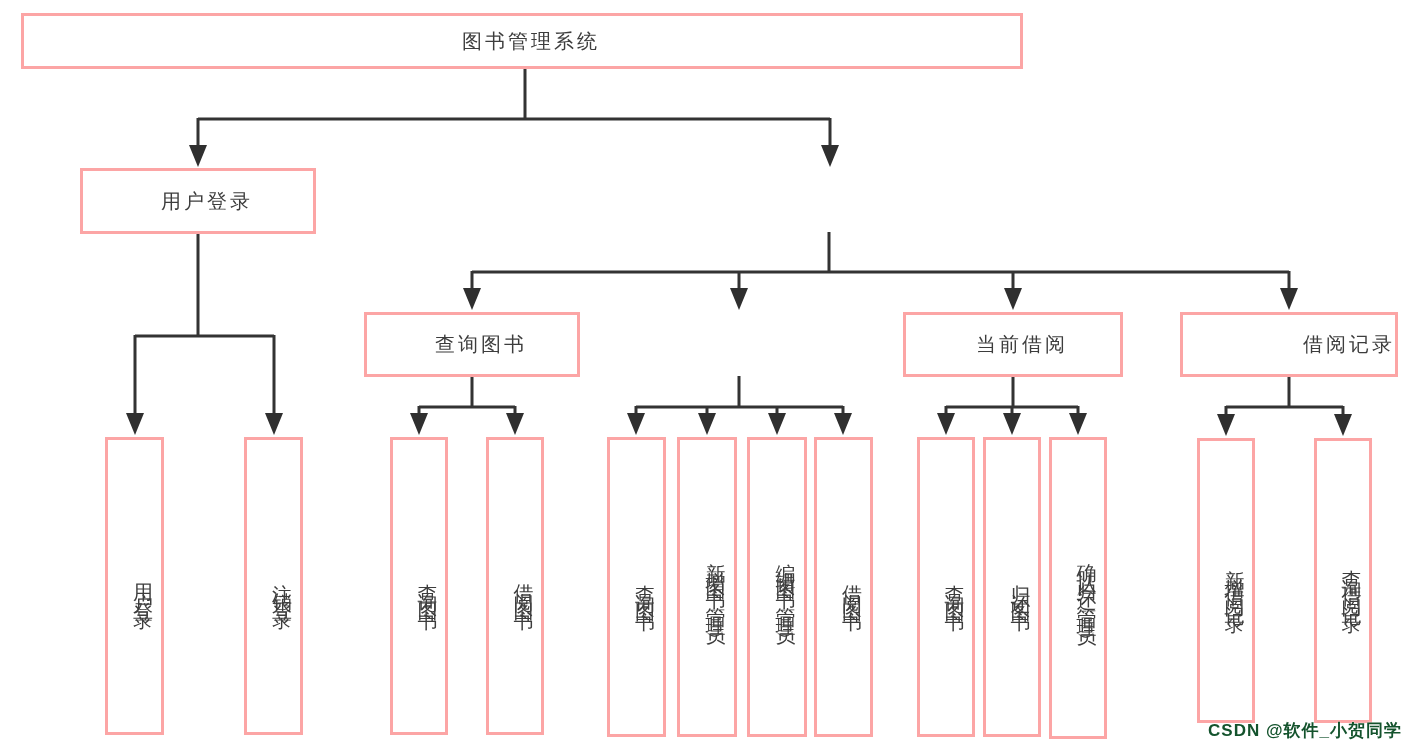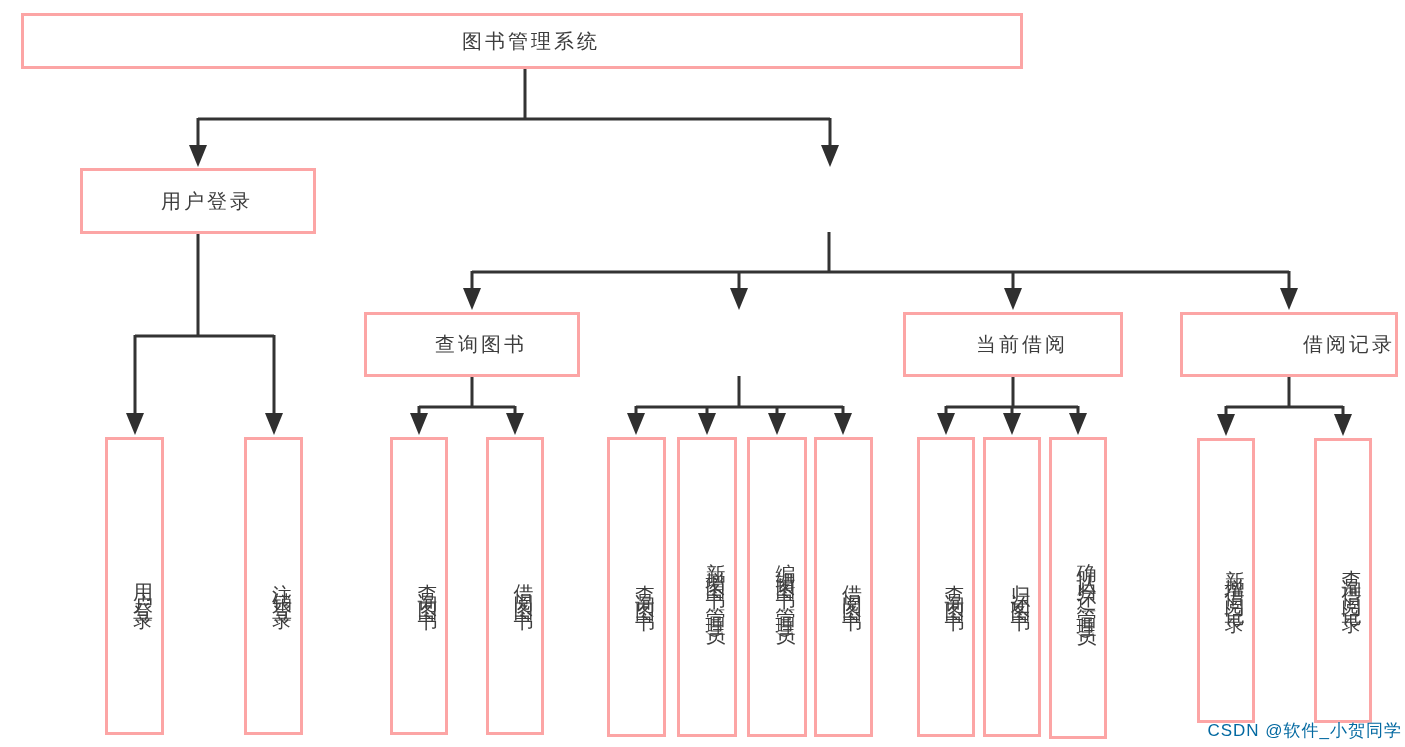--- a/index.html
+++ b/index.html
@@ -40,23 +40,24 @@
     letter-spacing: 9px;
     line-height: 1;
     white-space: nowrap;
   }
   .watermark {
     position: absolute;
     top: 719px;
     right: 3px;
     font-size: 17px;
     letter-spacing: 1px;
-    color: #0369a1;
+    color: #14532d;
     text-shadow: 0 0 2px #ffffff;
     white-space: nowrap;
+    font-weight: bold;
   }
 </style>
 </head>
 <body>
 
 <div class="canvas">
 
   <svg class="wires" viewBox="0 0 1405 747" aria-hidden="true">
     <g stroke="#333333" stroke-width="3" fill="none">
 

